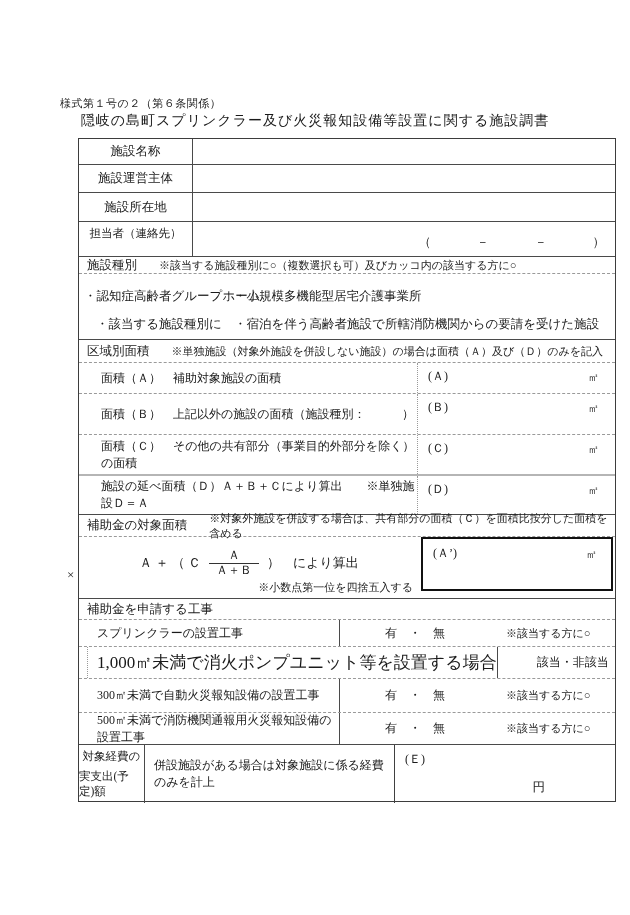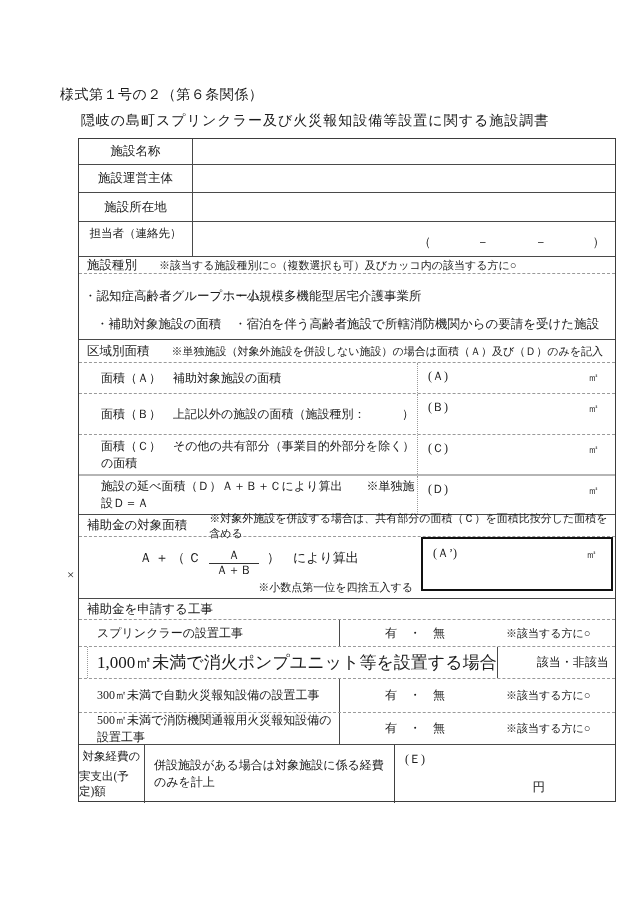--- a/index.html
+++ b/index.html
@@ -1,18 +1,18 @@
 <!DOCTYPE html>
 <html><head>
 <meta charset="utf-8">
 <style>
   html,body{margin:0;padding:0;background:#fff;}
   body{width:630px;height:915px;font-family:"Liberation Serif","DejaVu Serif",serif;color:#1a1a1a;}
   .page{position:relative;width:630px;height:915px;background:#ffffff;overflow:hidden;}
-  .form-number{position:absolute;left:60px;top:86px;font-size:14px;letter-spacing:.5px;}
+  .form-number{position:absolute;left:60px;top:96px;font-size:11px;letter-spacing:.5px;}
   .doc-title{position:absolute;left:0;top:112px;width:630px;text-align:center;font-size:14px;letter-spacing:1px;}
   .tbl{position:absolute;left:78px;top:138px;width:538px;height:664px;border:1.4px solid #3d3d3d;box-sizing:border-box;background:#fff;}
   .row{position:relative;display:flex;box-sizing:border-box;width:100%;}
   .bb-solid{border-bottom:1px solid #4a4a4a;}
   .bb-dash{border-bottom:1px dashed #9a9a9a;}
   .bb-gray{border-bottom:2px solid #b5b5b5;}
   .h26{height:26px}.h29{height:29px}.h28{height:28px}.h35{height:35px}.h17{height:17px}
   .h66{height:66px}.h23{height:23px}.h31{height:31px}.h41{height:41px}.h39{height:39px}
   .h22{height:22px}.h62{height:62px}.h21{height:21px}.h27{height:27px}.h32{height:32px}
   .h34{height:34px}.h58{height:58px}
@@ -26,21 +26,21 @@
   .options-grid{flex:1;display:block;position:relative;font-size:12.5px;}
   .opt{position:absolute;white-space:nowrap;}
   .opt1{left:5px;top:14px;}  .opt2{left:155px;top:14px;}
   .opt3{left:17px;top:42px;}  .opt4{left:155px;top:42px;}
   .area-desc{flex:1;position:relative;display:flex;align-items:center;padding-left:22px;font-size:12px;box-sizing:border-box;}
   .close-paren{position:absolute;right:3px;top:50%;transform:translateY(-50%);font-size:12px;}
   .area-val{flex:0 0 198px;border-left:1.6px dotted #999;position:relative;box-sizing:border-box;}
   .area-val .code{position:absolute;left:10px;top:5px;font-size:12px;}
   .area-val .unit{position:absolute;right:16px;top:7px;font-size:11px;}
   .formula-cell{flex:0 0 340px;position:relative;box-sizing:border-box;}
-  .formula-line{position:absolute;left:0;top:12px;width:100%;display:flex;align-items:flex-start;justify-content:center;font-size:13px;}
+  .formula-line{position:absolute;left:0;top:12px;width:100%;display:flex;align-items:center;justify-content:center;font-size:13px;}
   .frac{display:inline-flex;flex-direction:column;align-items:center;margin:0 8px;font-size:12px;line-height:1.15;}
   .frac .den{border-top:1px solid #333;padding:0 7px;}
   .mult{position:absolute;left:-12px;bottom:15px;font-size:13px;}
   .round-note{position:absolute;right:6px;bottom:3px;font-size:11px;}
   .aprime-box{position:absolute;left:342px;top:0px;width:192px;height:54px;border:2.5px solid #111;box-sizing:border-box;background:#fff;}
   .aprime-box .code{position:absolute;left:10px;top:6px;font-size:12px;}
   .aprime-box .unit{position:absolute;right:14px;top:8px;font-size:11px;}
   .work-desc{flex:0 0 261px;display:flex;align-items:center;padding-left:18px;font-size:12px;border-right:1px solid #4a4a4a;box-sizing:border-box;}
   .work-desc.sub{padding-left:0;}
   .sub-box{margin-left:8px;height:100%;display:flex;align-items:center;border-left:1.4px dotted #999;padding-left:9px;font-size:17px;white-space:nowrap;}
@@ -83,21 +83,21 @@
     </div>
 
     <div class="row h17 bb-dash sec-head">
       <span class="sec-label">施設種別</span>
       <span class="sec-note">※該当する施設種別に○（複数選択も可）及びカッコ内の該当する方に○</span>
     </div>
     <div class="row h66 bb-solid">
       <div class="options-grid">
         <span class="opt opt1">・認知症高齢者グループホーム</span>
         <span class="opt opt2">・小規模多機能型居宅介護事業所</span>
-        <span class="opt opt3">・補助対象施設の面積</span>
+        <span class="opt opt3">・該当する施設種別に</span>
         <span class="opt opt4">・宿泊を伴う高齢者施設で所轄消防機関からの要請を受けた施設</span>
       </div>
     </div>
 
     <div class="row h23 bb-dash sec-head">
       <span class="sec-label">区域別面積</span>
       <span class="sec-note">※単独施設（対象外施設を併設しない施設）の場合は面積（Ａ）及び（Ｄ）のみを記入</span>
     </div>
     <div class="row h31 bb-dash">
       <div class="area-desc">面積（Ａ）　補助対象施設の面積</div>

